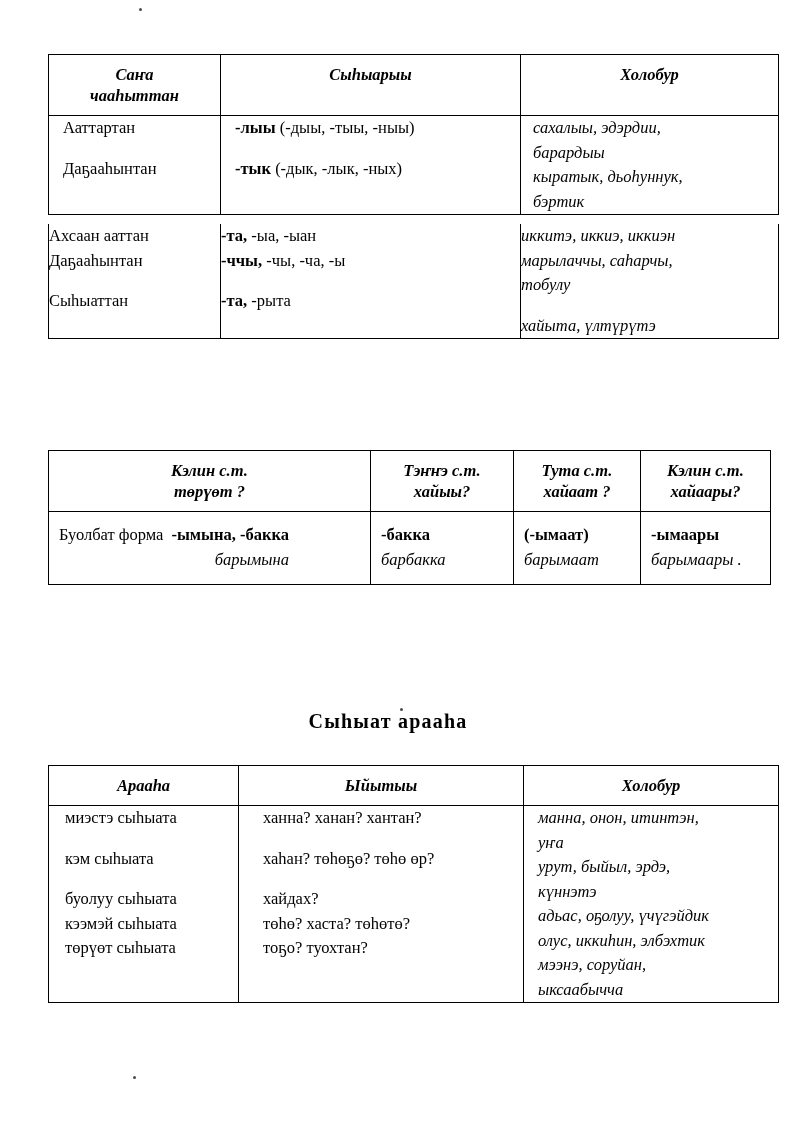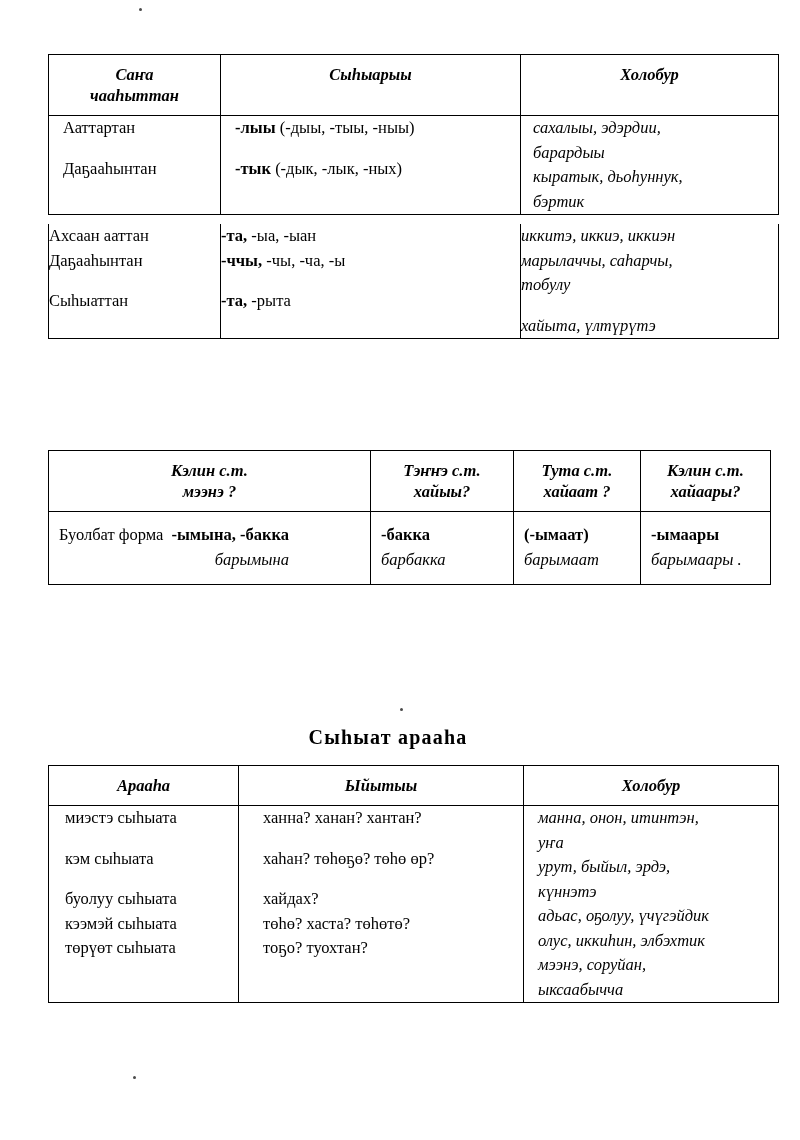--- a/index.html
+++ b/index.html
@@ -26,21 +26,21 @@
   
   .section-title {
     text-align: center;
     font-weight: bold;
     font-size: 20px;
     letter-spacing: 1.2px;
     font-family: "Liberation Serif", "DejaVu Serif", serif;
   }
   #title-1 { position: absolute; left: 0; top: 4px;   width: 800px; }
   #title-2 { position: absolute; left: 0; top: 390px; width: 800px; }
-  #title-3 { position: absolute; left: 0; top: 710px; width: 776px; margin-top: 16px; }
+  #title-3 { position: absolute; left: 0; top: 710px; width: 776px; }
 
   
   .gtable {
     position: absolute;
     border-collapse: collapse;
     table-layout: fixed;
     background: #0f766e;
   }
   .gtable td, .gtable th {
     border: 1.6px solid #000;
@@ -200,21 +200,21 @@
     <colgroup>
         <col class="c1">
         <col class="c2">
         <col class="c3">
         <col class="c4">
       </colgroup>
     <thead>
       <tr>
         <th class="hcell">
           <span class="ln">Кэлин с.т.</span>
-          <span class="ln">мээнэ ?</span>
+          <span class="ln">төрүөт ?</span>
         </th>
         <th class="hcell">
           <span class="ln">Тэҥҥэ с.т.</span>
           <span class="ln">хайыы?</span>
         </th>
         <th class="hcell">
           <span class="ln">Тута с.т.</span>
           <span class="ln">хайаат ?</span>
         </th>
         <th class="hcell">

